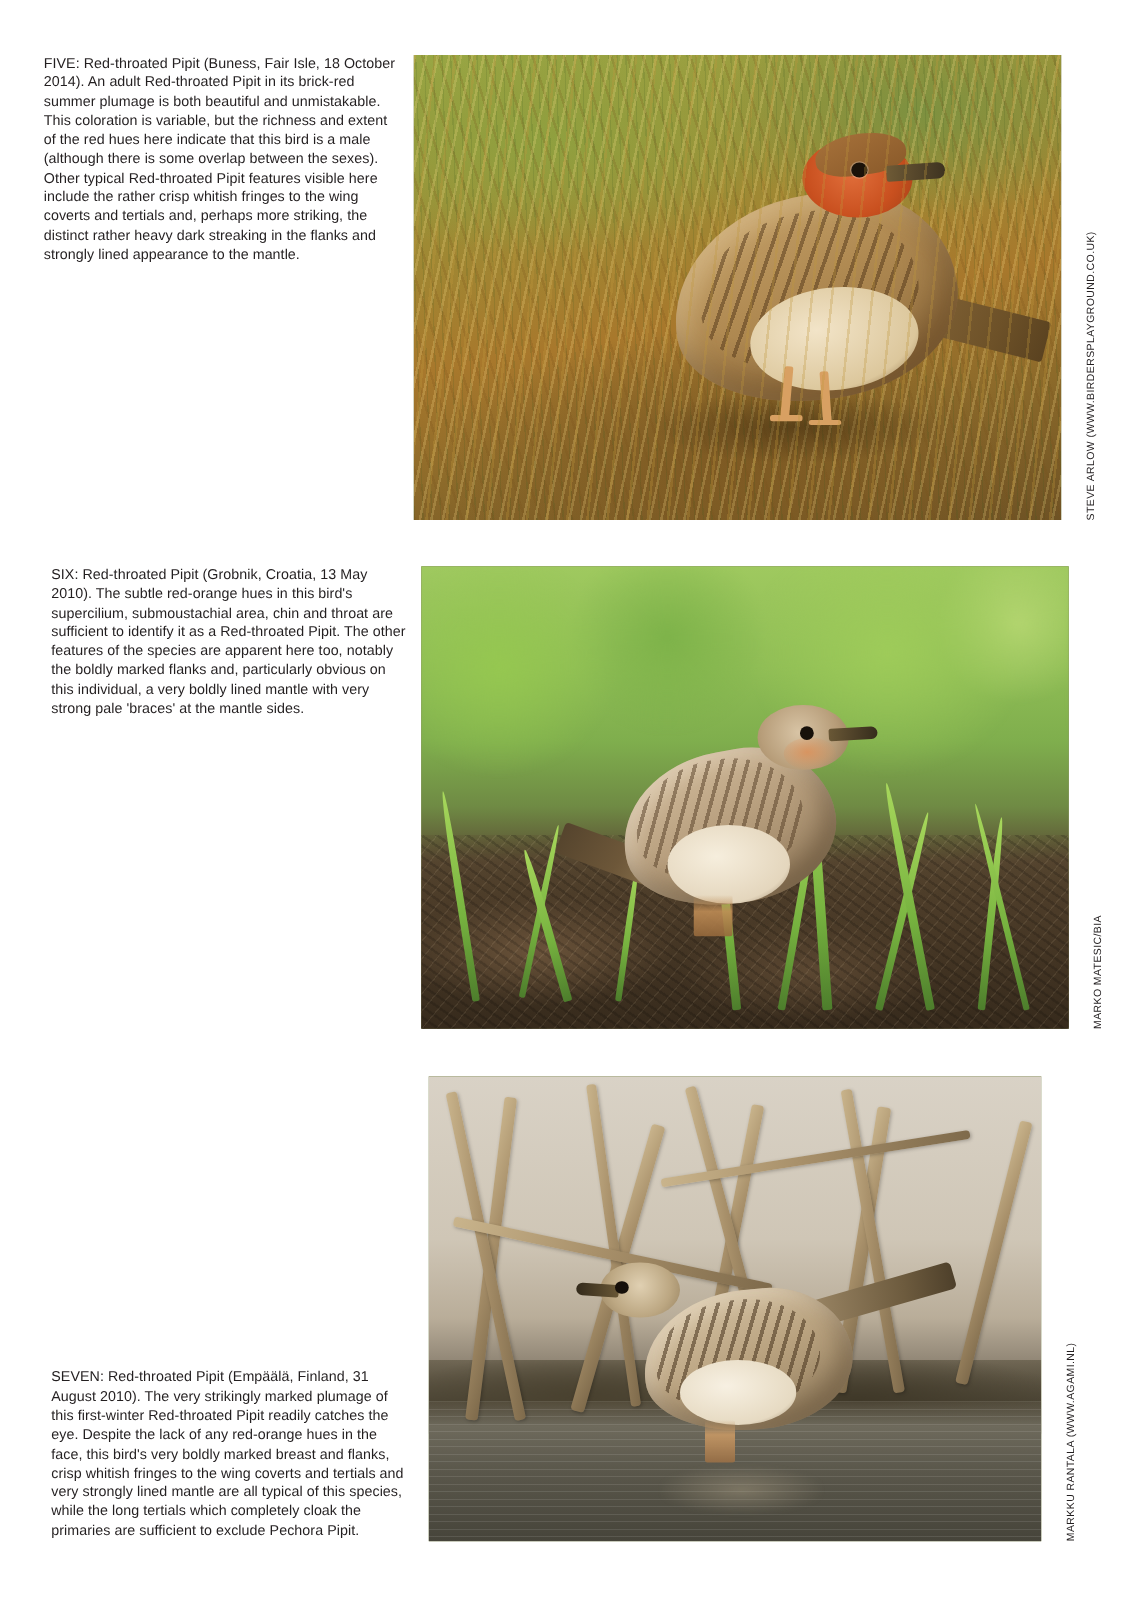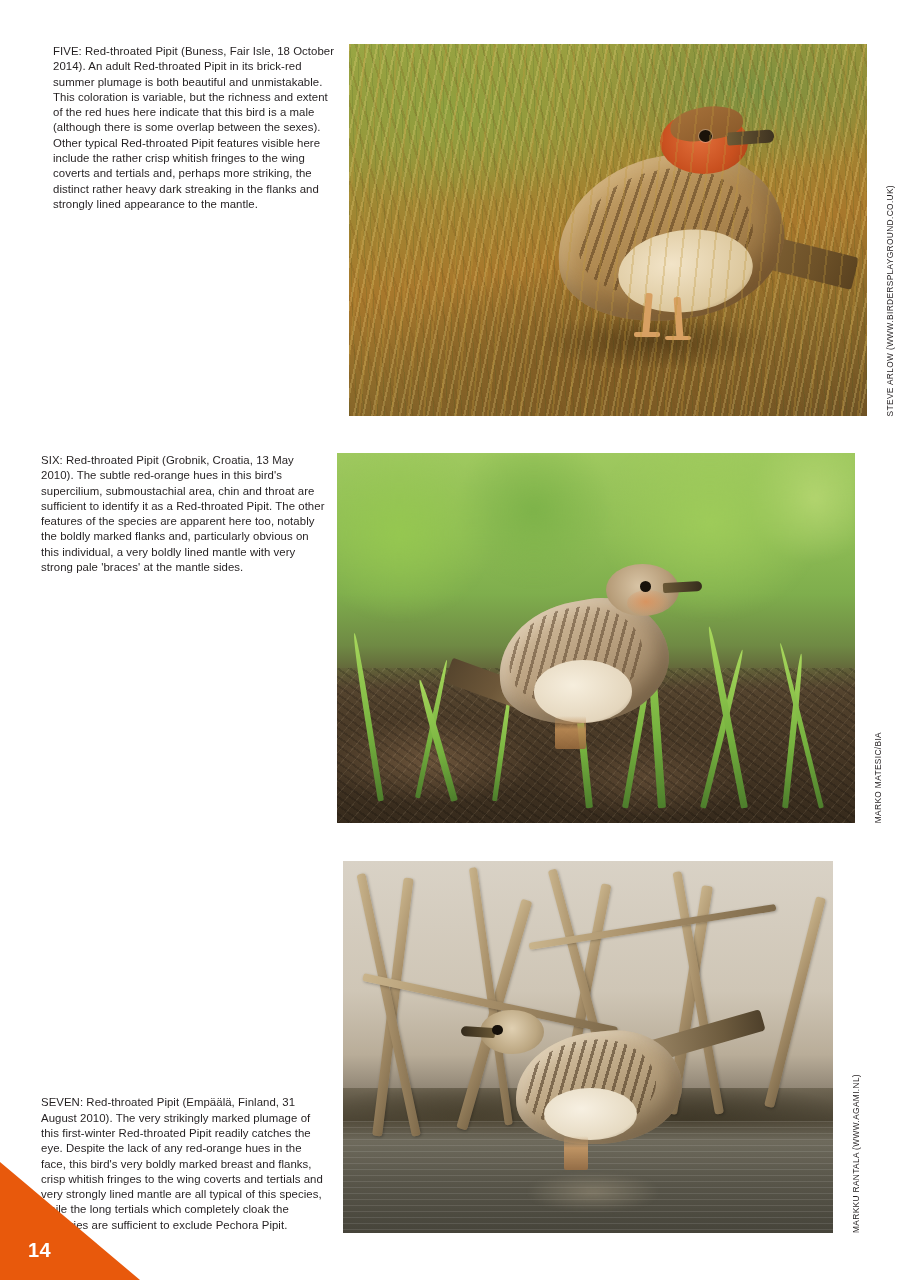--- a/index.html
+++ b/index.html
@@ -54,21 +54,21 @@
     bottom: 0;
     writing-mode: vertical-rl;
     transform: rotate(180deg);
     font-size: 8.4px;
     letter-spacing: 0.04em;
     color: #231f20;
     white-space: nowrap;
   }
 
   
-  #block-five   { left: 53px; top: 44px; }
+  #block-five   { left: 35px; top: 44px; }
   #block-six    { left: 41px; top: 453px; }
   #block-seven  { left: 41px; top: 861px; align-items: flex-end; }
 
   #photo-five  { width: 518px; height: 372px; }
   #photo-six   { width: 518px; height: 370px; }
   #photo-seven { width: 490px; height: 372px; }
 
   .credit-wrap { position: relative; width: 26px; }
 
   
@@ -485,18 +485,14 @@
         <div class="b7-bill"></div>
         <div class="b7-eye"></div>
         <div class="b7-reflection"></div>
       </div>
     </div>
     <div class="credit-wrap">
       <div class="credit">MARKKU RANTALA (WWW.AGAMI.NL)</div>
     </div>
   </div>
 
-  <div class="corner">
-    <div class="tri"></div>
-    <div class="page-number">14</div>
-  </div>
 
 </div>
 
 </body></html>

